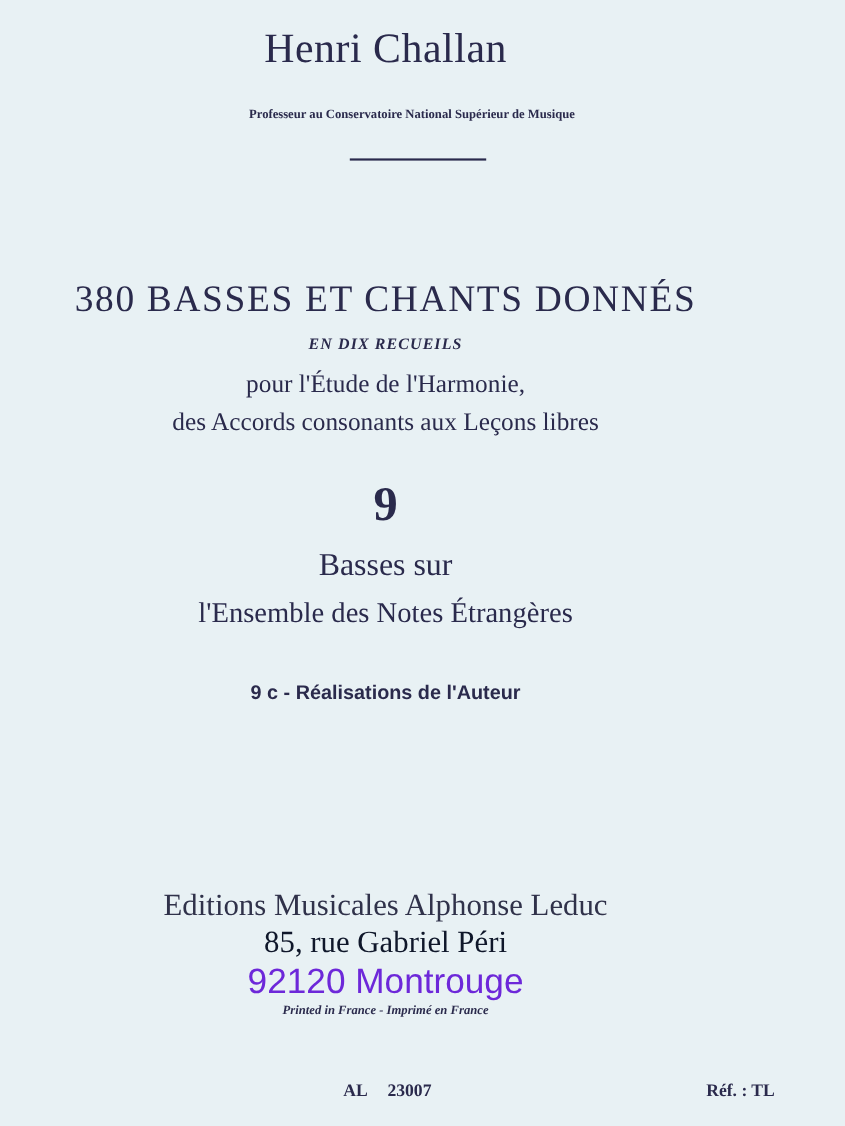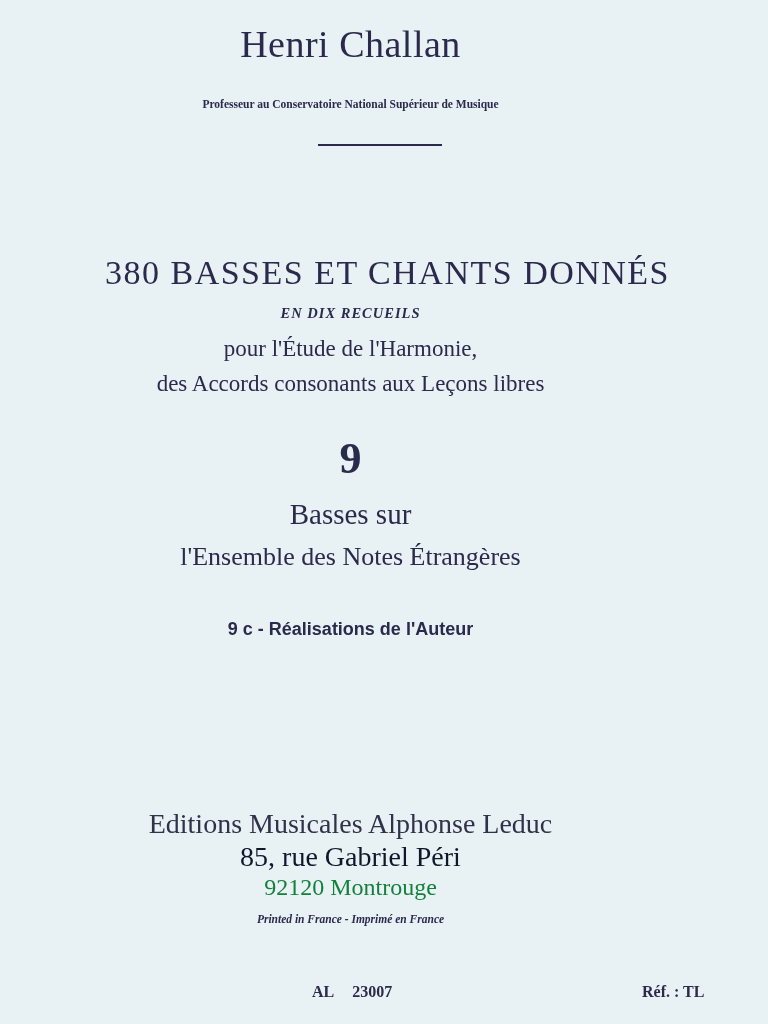--- a/index.html
+++ b/index.html
@@ -5,33 +5,33 @@
   html, body { margin: 0; padding: 0; }
   body {
     width: 768px; height: 1024px; overflow: hidden;
     background: #e8f1f4;
     color: #2a2a4c;
     font-family: "DejaVu Serif", "Liberation Serif", serif;
     position: relative;
   }
   .line { position: absolute; left: 0; width: 701px; text-align: center; white-space: nowrap; }
   .author { top: 22px; font-family: "Liberation Serif", serif; font-size: 38px; letter-spacing: 0.5px; }
-  .affil { top: 98px; font-family: "Liberation Serif", serif; font-size: 11.5px; font-weight: bold; }
+  .affil { top: 98px; font-family: "Liberation Serif", serif; font-size: 11.5px; font-weight: bold; padding-left: 24px; }
   .rule { position: absolute; top: 144px; left: 318px; width: 124px; height: 2px; background: #2a2a4c; }
-  .title { top: 254px; font-family: "Liberation Serif", serif; font-size: 34px; letter-spacing: 1.5px; padding-left: 37px; }
+  .title { top: 254px; font-family: "Liberation Serif", serif; font-size: 34px; letter-spacing: 1.5px; }
   .sub { top: 305px; font-family: "Liberation Serif", serif; font-size: 14.5px; font-style: italic; font-weight: bold; letter-spacing: 1px; }
   .l1 { top: 336px; font-family: "Liberation Serif", serif; font-size: 23px; }
   .l2 { top: 371px; font-family: "Liberation Serif", serif; font-size: 23px; }
   .vol { top: 433px; font-family: "Liberation Serif", serif; font-size: 44px; font-weight: bold; }
   .v1 { top: 498px; font-family: "Liberation Serif", serif; font-size: 29px; }
   .v2 { top: 542px; font-family: "Liberation Serif", serif; font-size: 26px; }
   .part { top: 619px; font-family: Liberation Sans, sans-serif; font-size: 18px; font-weight: bold; }
   .pub1 { top: 808px; font-family: "Liberation Serif", serif; font-size: 28px; color: #30324a; }
   .pub2 { top: 841px; font-family: "Liberation Serif", serif; font-size: 28px; color: #0f172a; }
-  .pub3 { top: 874px; font-family: Liberation Serif, serif; font-size: 24px; color: #15803d; }
+  .pub3 { top: 874px; font-family: Liberation Sans, sans-serif; font-size: 32px; color: #6d28d9; }
   .printed { top: 913px; font-family: "Liberation Serif", serif; font-size: 11.5px; font-style: italic; font-weight: bold; }
   .code { position: absolute; top: 983px; left: 312px; font-family: "Liberation Serif", serif; font-size: 16px; font-weight: bold; white-space: nowrap; }
   .code .sp { display: inline-block; width: 18px; }
   .ref { position: absolute; top: 983px; left: 642px; font-family: "Liberation Serif", serif; font-size: 16px; font-weight: bold; white-space: nowrap; }
 </style>
 </head>
 <body>
 
 <div class="line author">Henri Challan</div>
 <div class="line affil">Professeur au Conservatoire National Supérieur de Musique</div>

